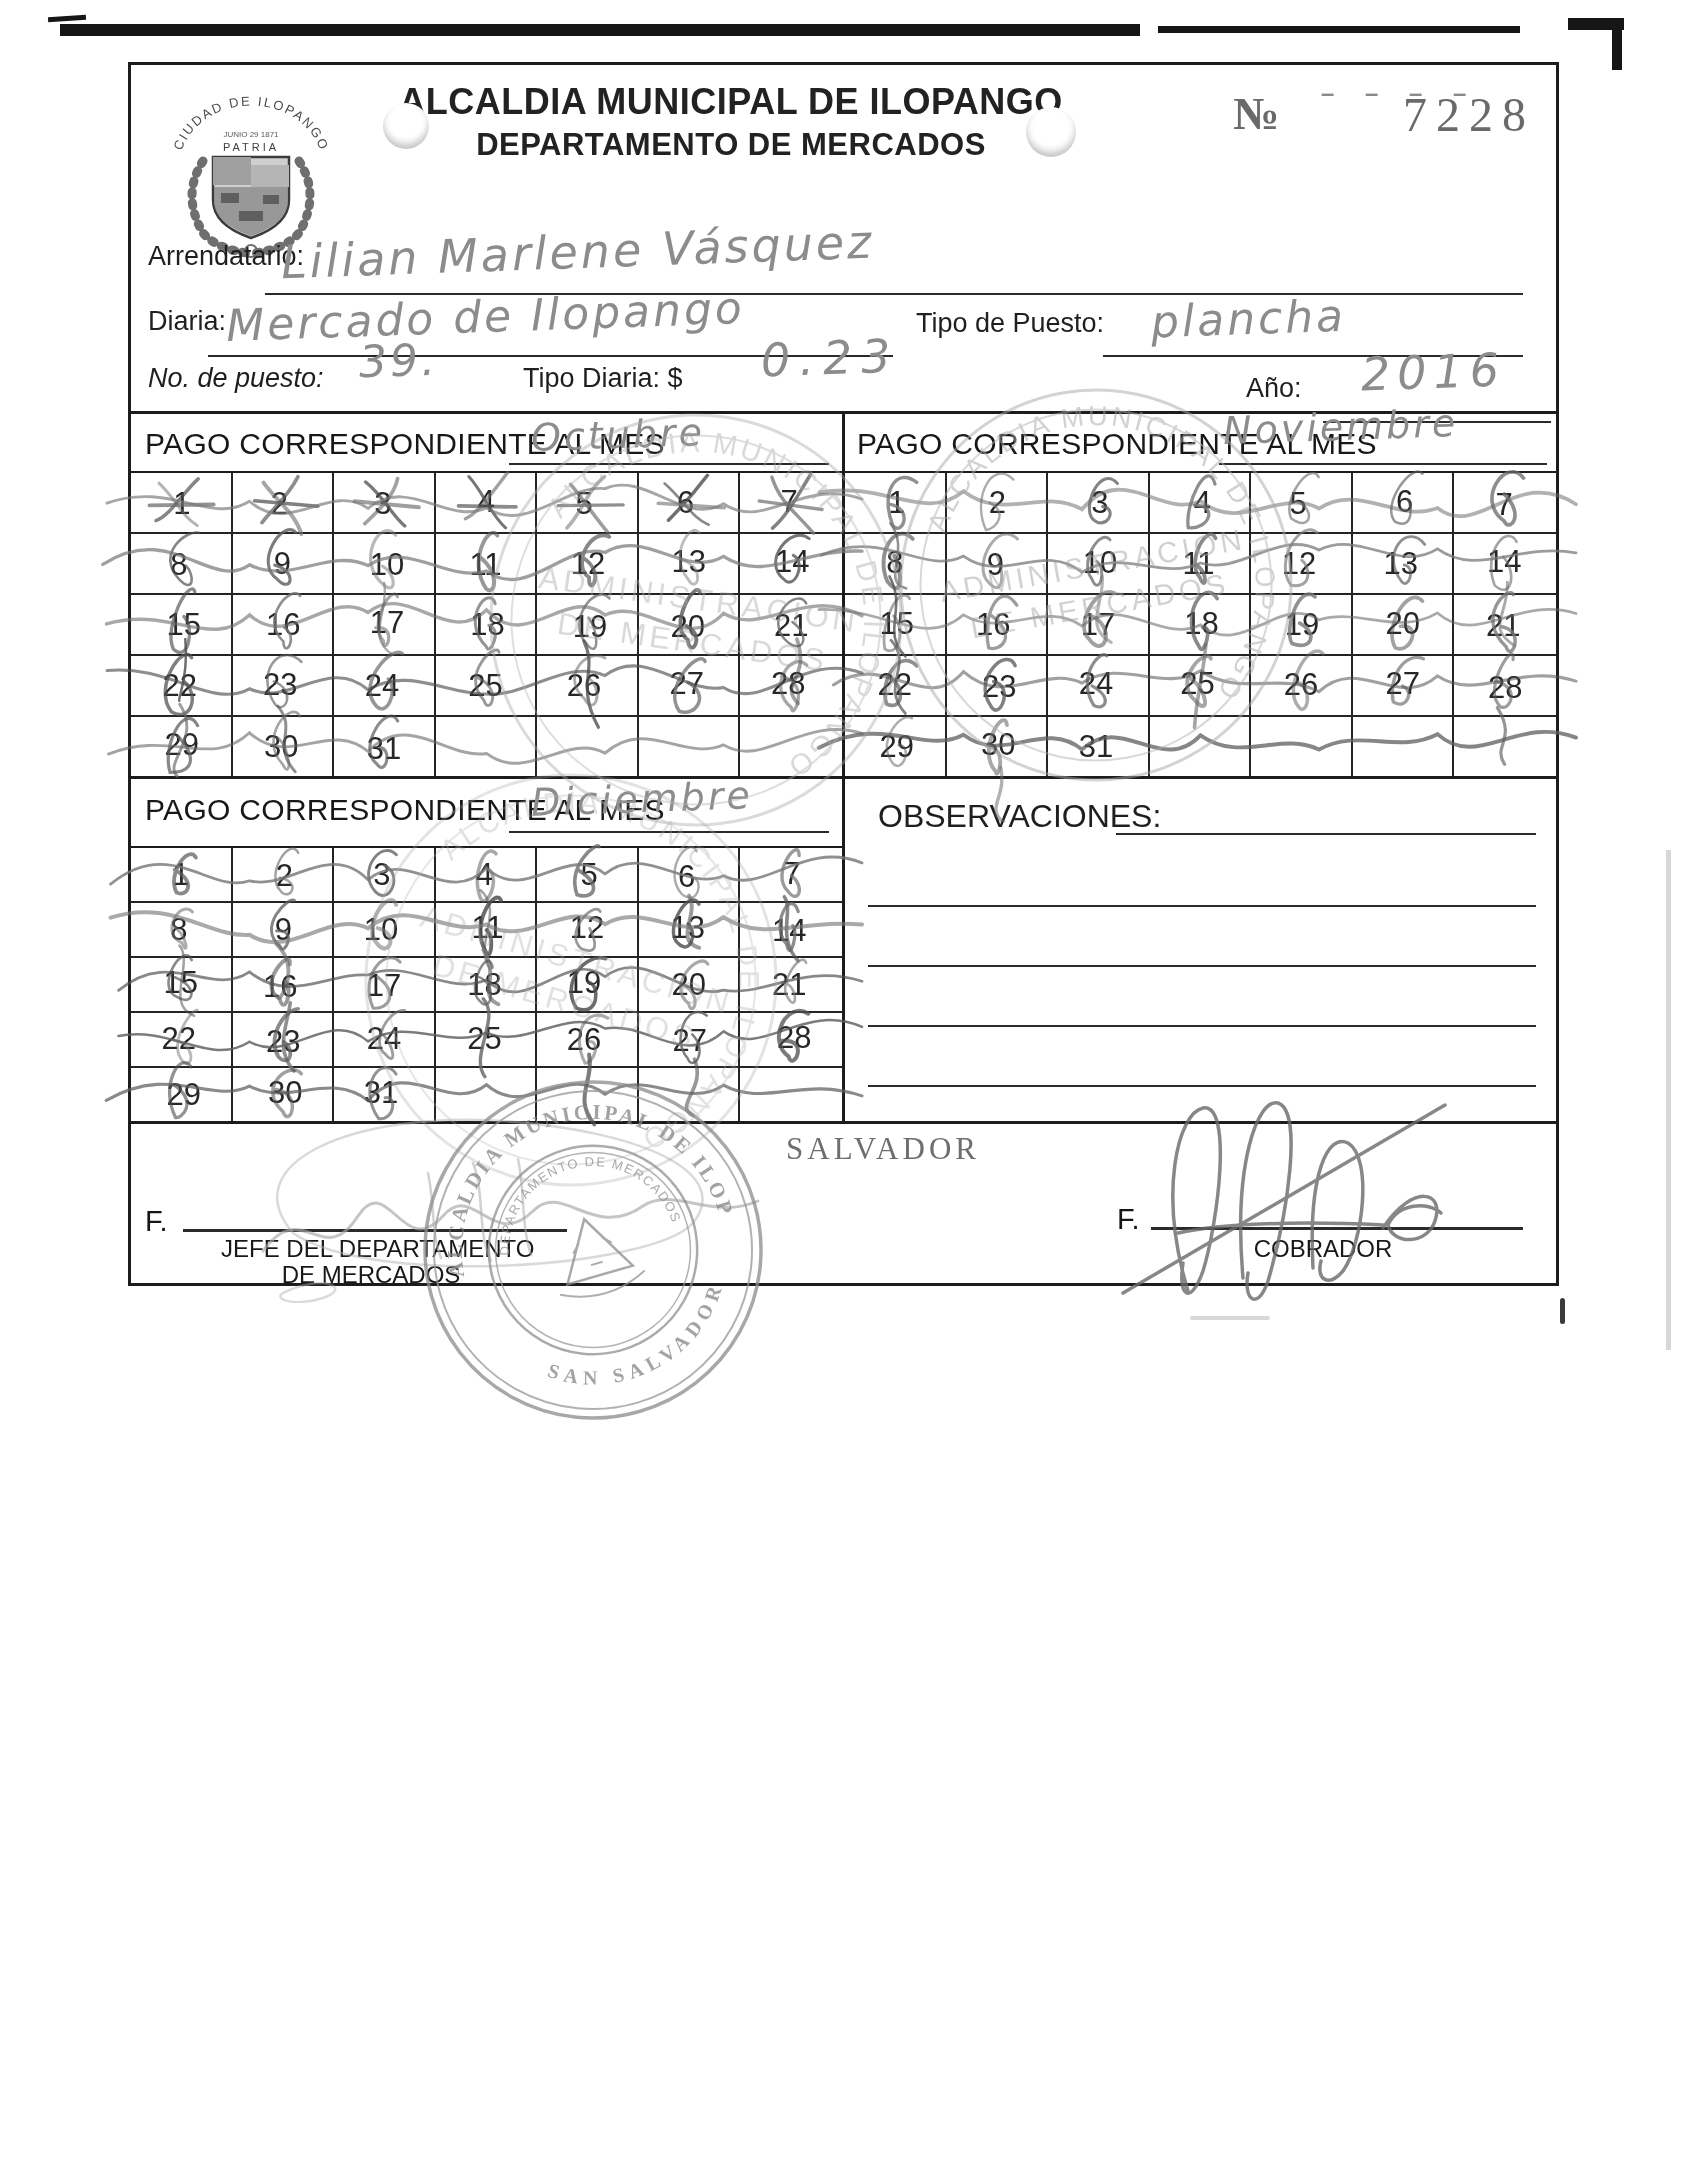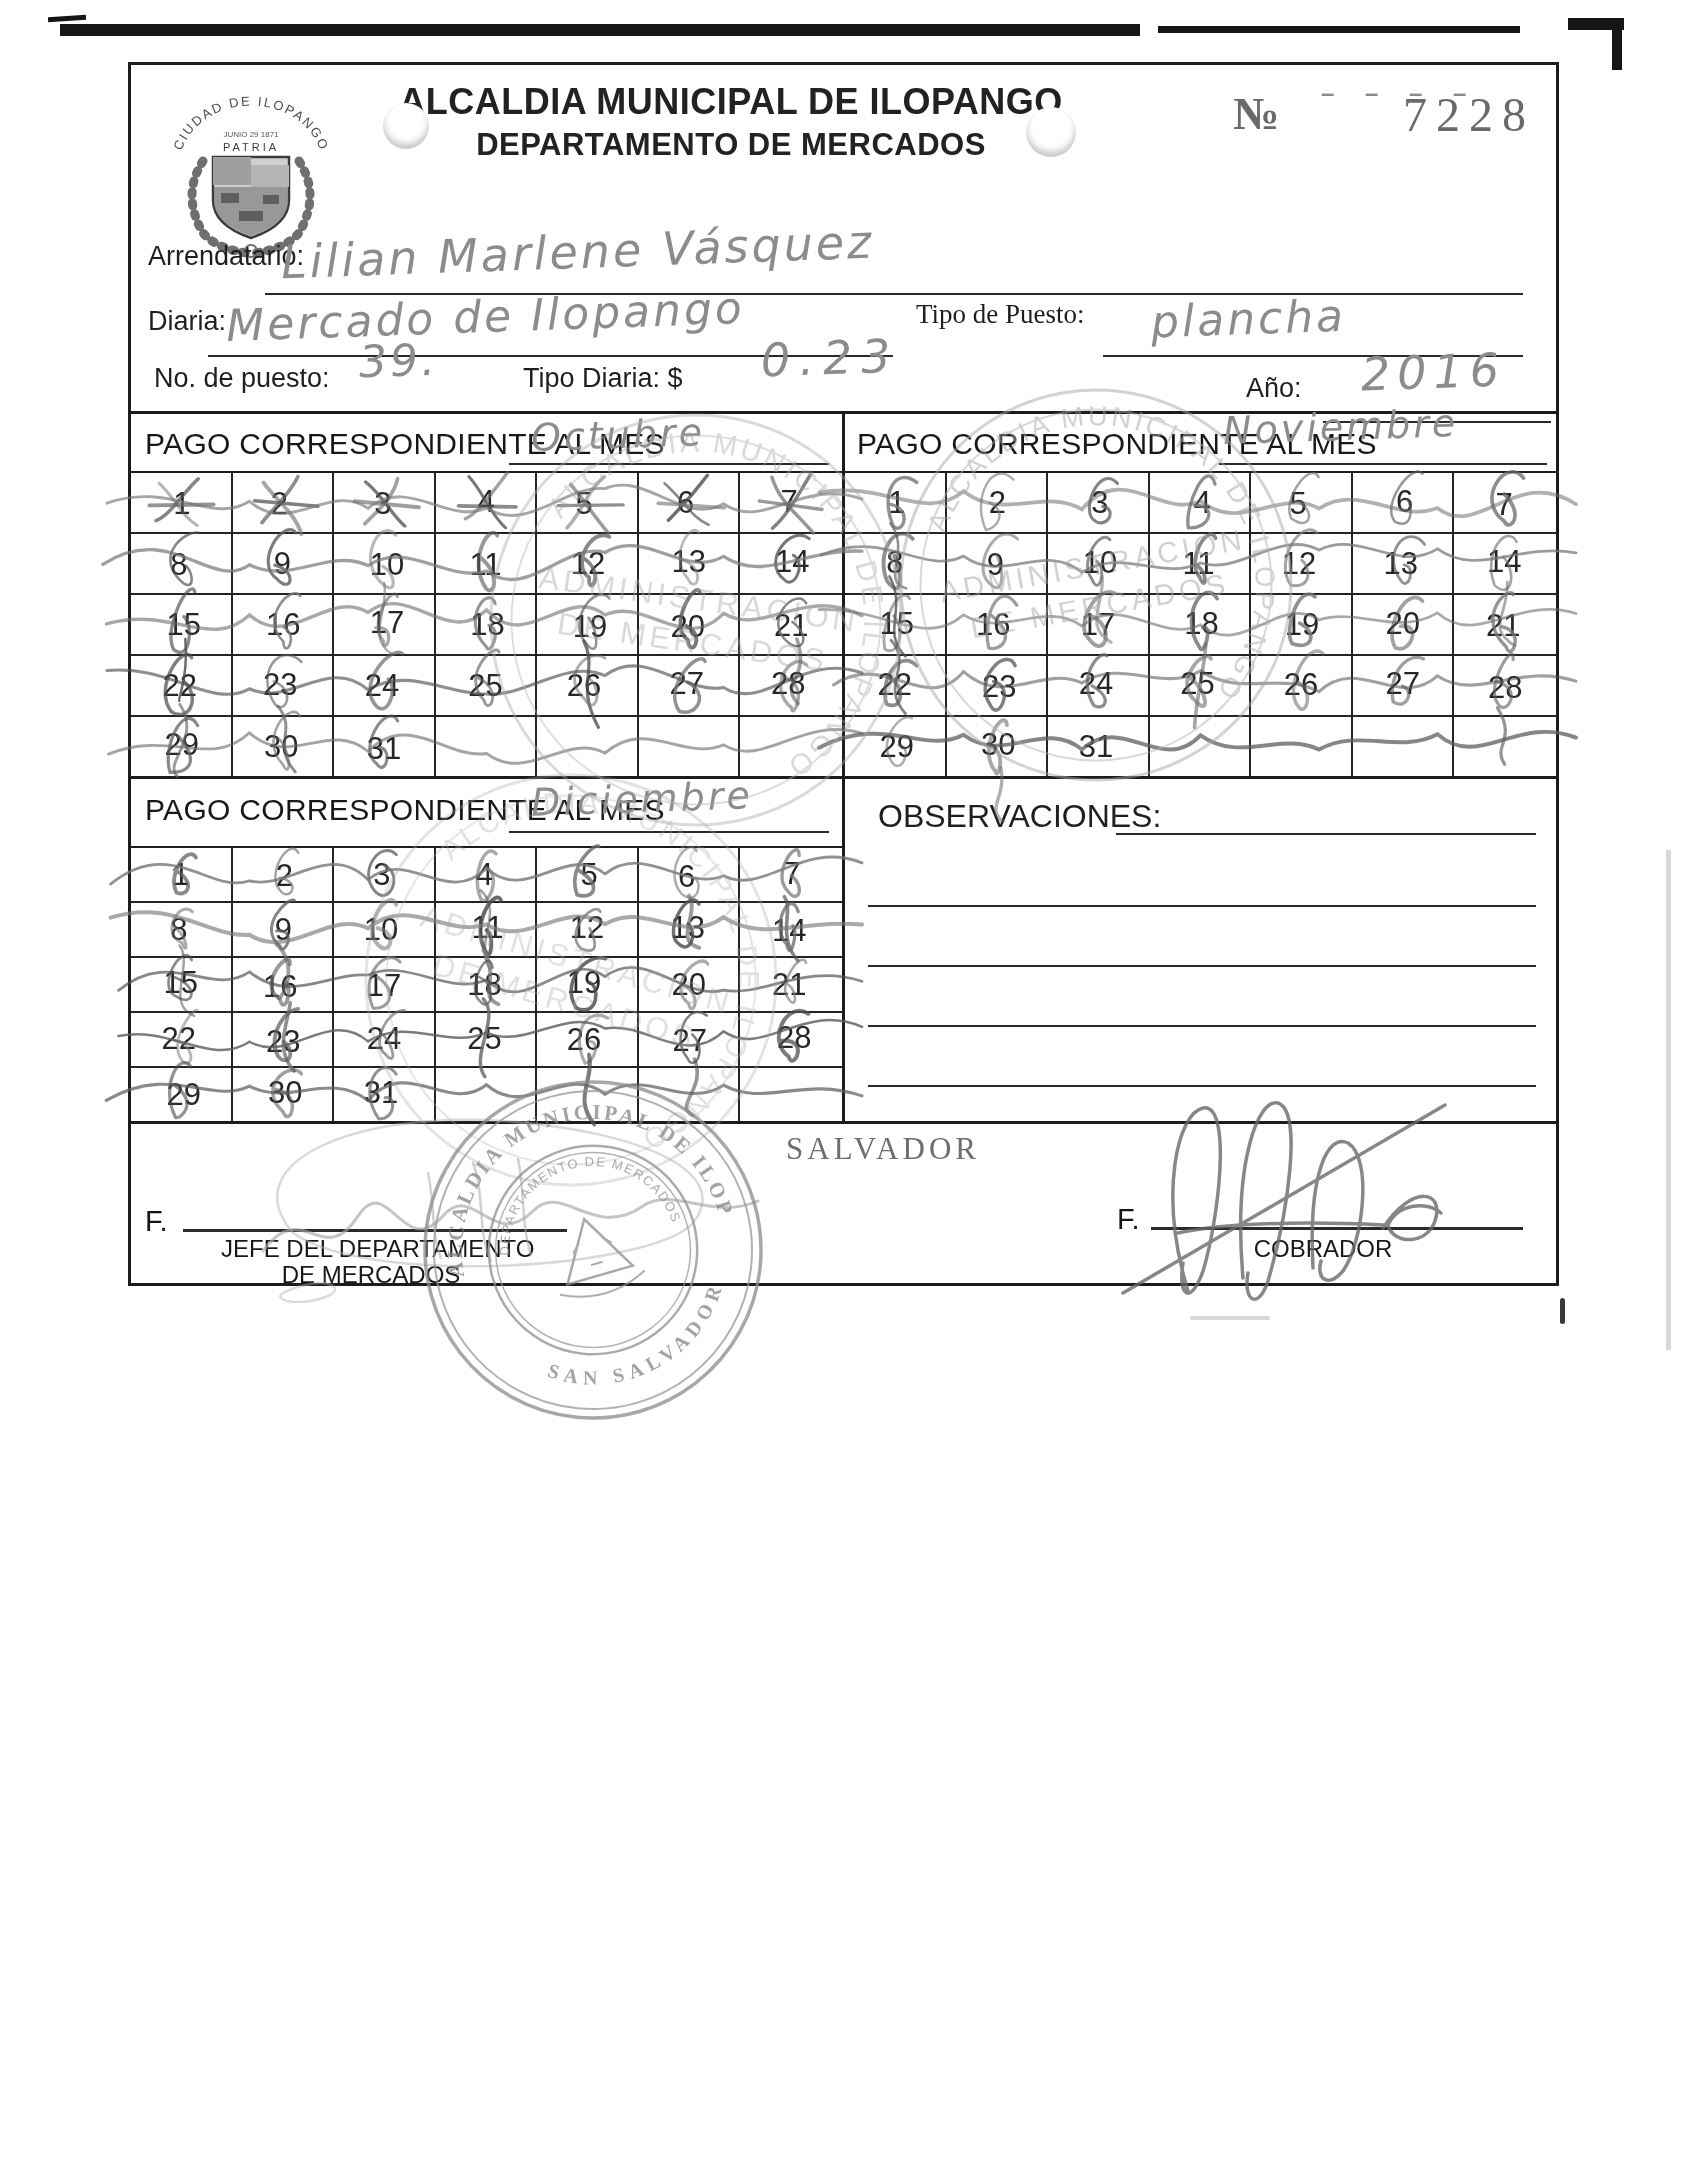--- a/index.html
+++ b/index.html
@@ -79,25 +79,25 @@
   <div class="num-value serifgray">7228</div>
 
   <div class="lbl" style="left:17px;top:176px;">Arrendatario:</div>
   <div class="line" style="left:134px;top:228px;width:1258px;"></div>
   <div class="hand" style="left:150px;top:160px;font-size:46px;">Lilian Marlene Vásquez</div>
 
   <div class="lbl" style="left:17px;top:241px;">Diaria:</div>
   <div class="line" style="left:77px;top:290px;width:685px;"></div>
   <div class="hand" style="left:95px;top:226px;font-size:44px;">Mercado de Ilopango</div>
 
-  <div class="lbl" style="left:785px;top:234px;font-family:Liberation Serif, serif;">Tipo de Puesto:</div>
+  <div class="lbl" style="left:785px;top:243px;">Tipo de Puesto:</div>
   <div class="line" style="left:972px;top:290px;width:420px;"></div>
   <div class="hand" style="left:1020px;top:228px;font-size:44px;">plancha</div>
 
-  <div class="lbl" style="left:23px;top:298px;">No. de puesto:</div>
+  <div class="lbl" style="left:17px;top:298px;font-style:italic;">No. de puesto:</div>
   <div class="line" style="left:182px;top:346px;width:190px;"></div>
   <div class="hand" style="left:228px;top:270px;font-size:44px;">39.</div>
 
   <div class="lbl" style="left:392px;top:298px;">Tipo Diaria: $</div>
   <div class="line" style="left:587px;top:346px;width:290px;"></div>
   <div class="hand" style="left:630px;top:266px;font-size:46px;letter-spacing:9px;">0.23</div>
 
   <div class="lbl" style="left:1115px;top:308px;">Año:</div>
   <div class="line" style="left:1192px;top:356px;width:330px;max-width:228px;"></div>
   <div class="hand" style="left:1230px;top:280px;font-size:46px;letter-spacing:7px;">2016</div>

